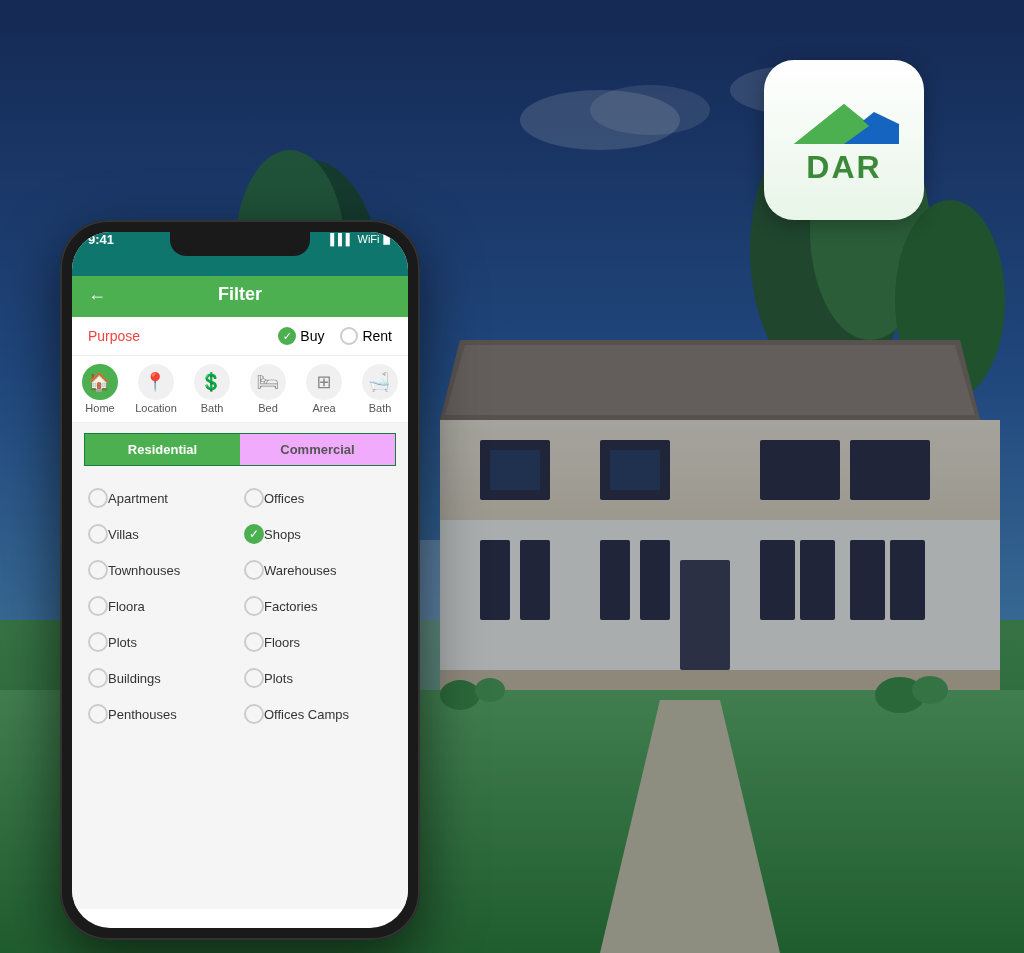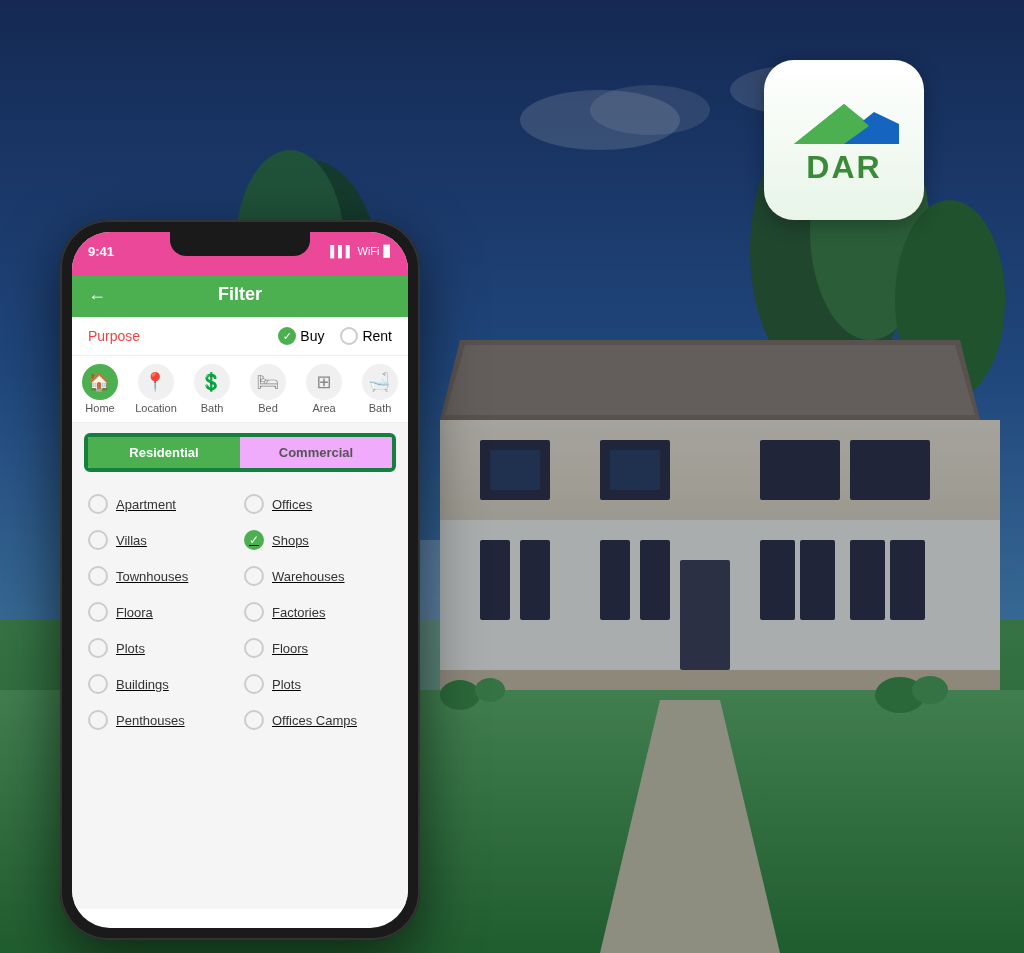--- a/index.html
+++ b/index.html
@@ -101,24 +101,24 @@
       transform: translateX(-50%);
       width: 140px;
       height: 24px;
       background: #1a1a1a;
       border-radius: 0 0 16px 16px;
       z-index: 20;
     }
 
     
     .status-bar {
-      background: #ec4899;
+      background: #0f766e;
       height: 44px;
       display: flex;
-      align-items: center;
+      align-items: flex-start;
       padding: 0 16px 6px;
       justify-content: space-between;
       position: relative;
       z-index: 5;
     }
 
     .status-time {
       color: #fff;
       font-size: 13px;
       font-weight: 700;
@@ -252,23 +252,23 @@
 
     .nav-tab-label {
       font-size: 11px;
       color: #555;
     }
 
     
     .category-tabs {
       display: flex;
       margin: 10px 12px;
-      border-radius: 6px;
+      border-radius: 0;
       overflow: hidden;
-      border: 4px solid #15803d;
+      border: 1px solid #15803d;
     }
 
     .cat-tab {
       flex: 1;
       text-align: center;
       padding: 8px;
       font-size: 13px;
       font-weight: 600;
       cursor: pointer;
     }
@@ -287,23 +287,21 @@
     .property-list {
       display: grid;
       grid-template-columns: 1fr 1fr;
       padding: 4px 12px;
       gap: 0;
     }
 
     .property-item {
       display: flex;
       align-items: center;
-      gap: 8px;
       padding: 8px 4px;
-      text-decoration: underline;
     }
 
     .checkbox-circle {
       width: 20px;
       height: 20px;
       border-radius: 50%;
       border: 2px solid #ccc;
       flex-shrink: 0;
       display: flex;
       align-items: center;

